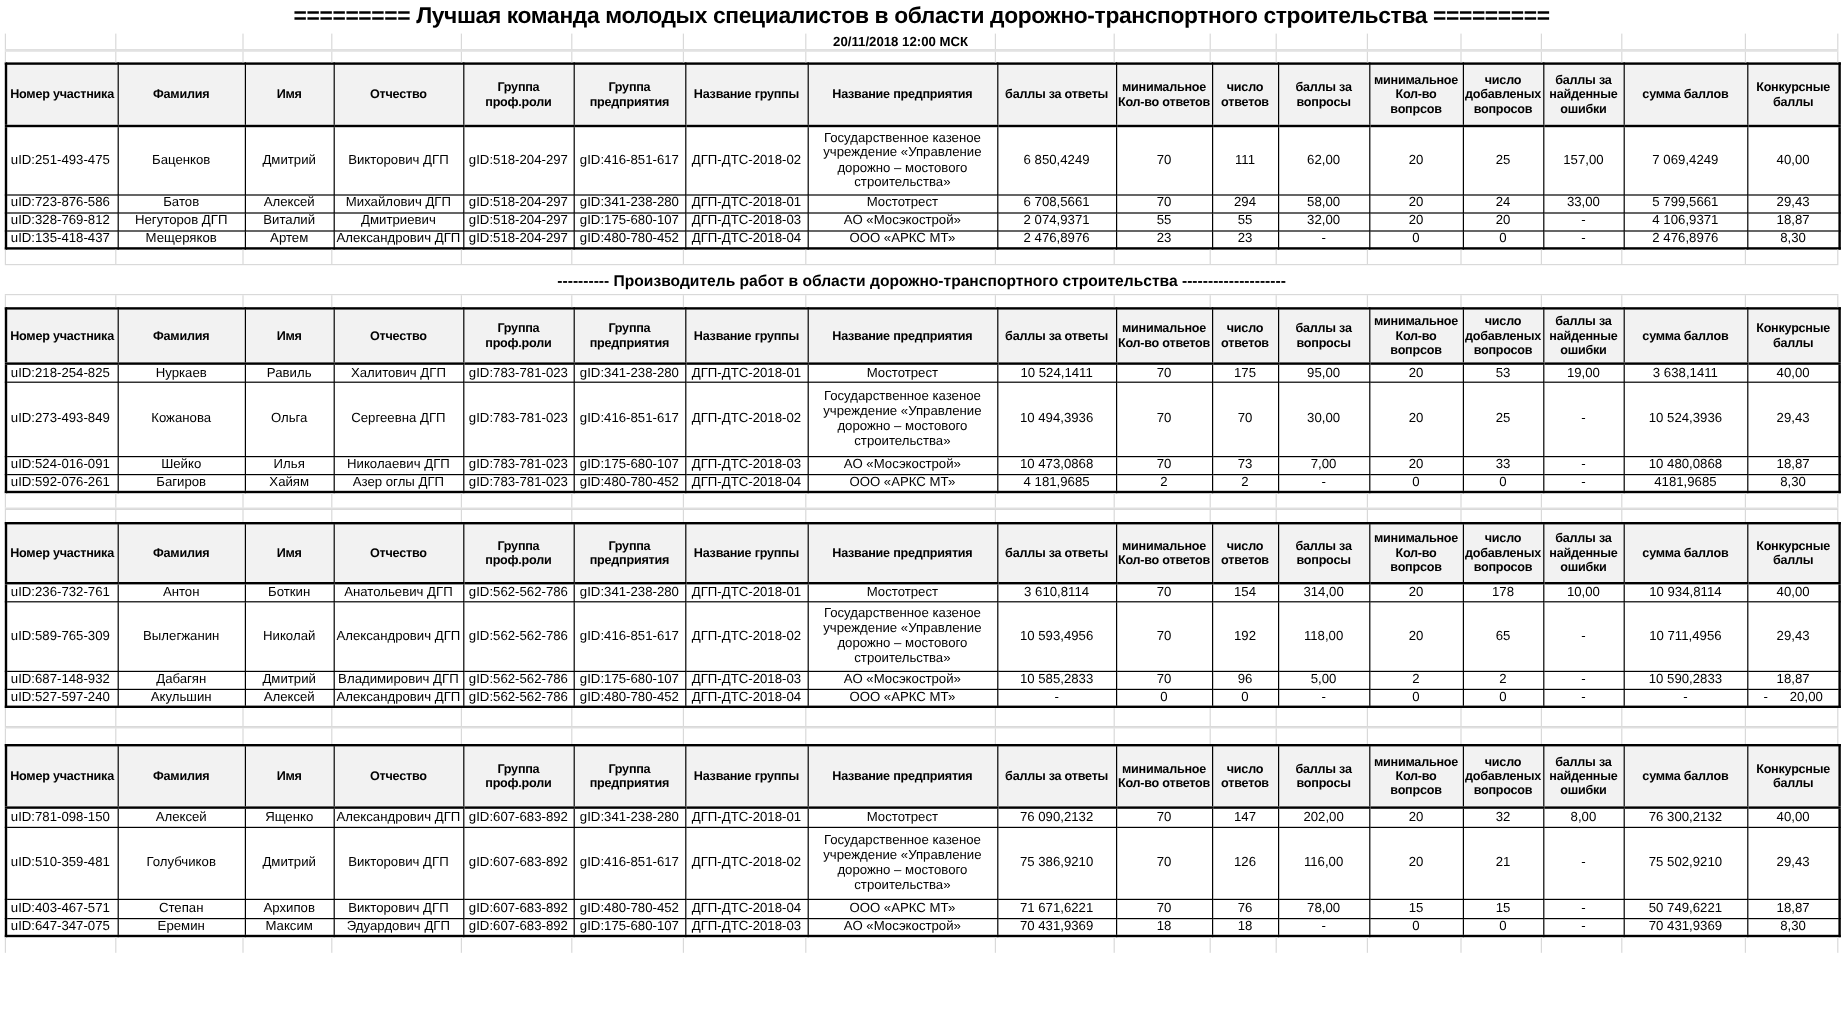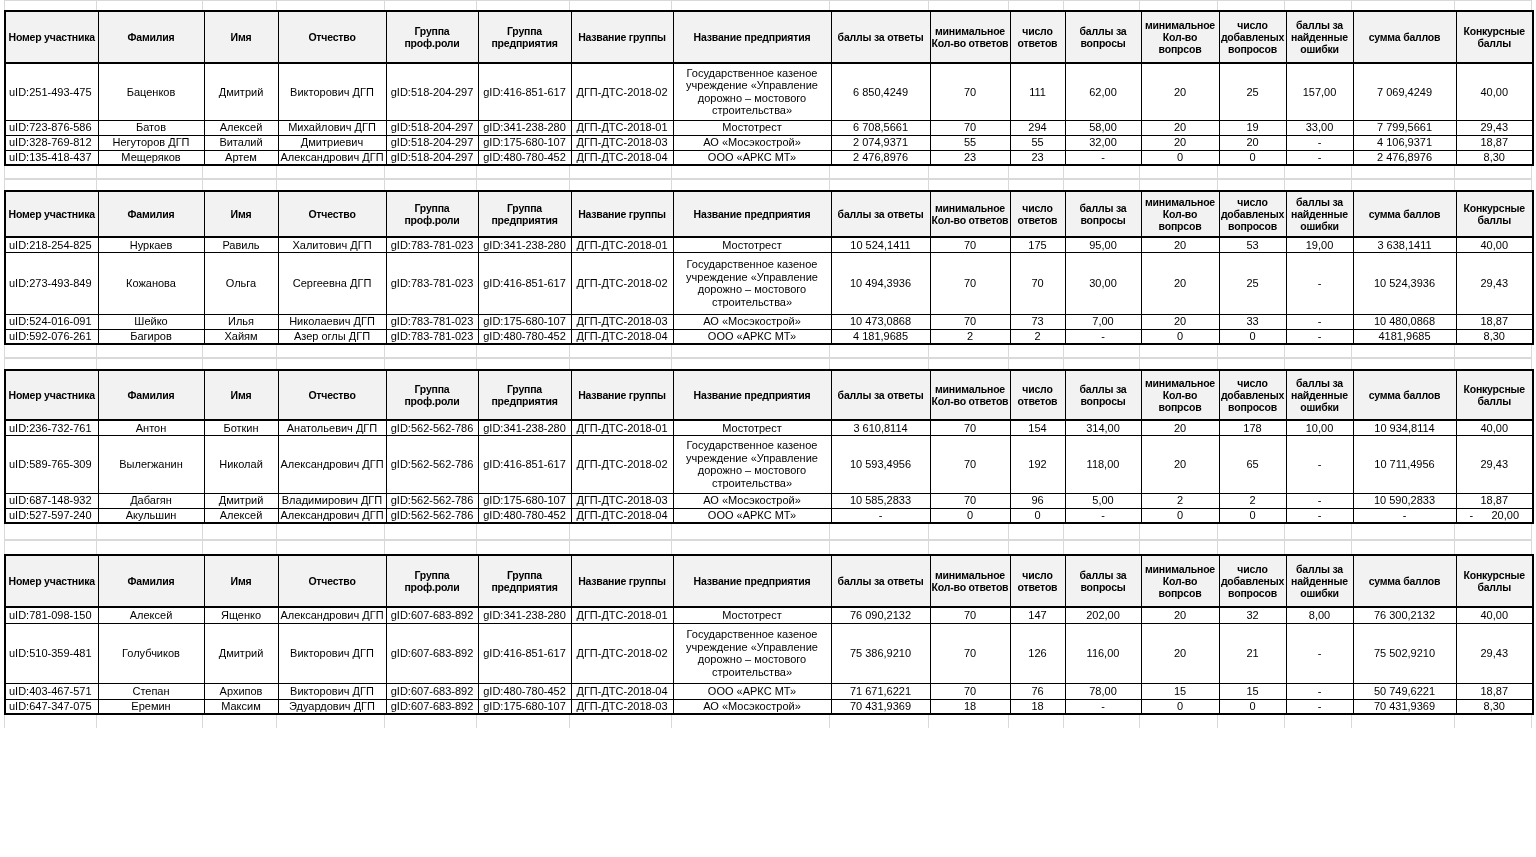--- a/index.html
+++ b/index.html
@@ -24,21 +24,43 @@
   thead th{border-bottom:2px solid #000;}
   td{font-size:11px;line-height:12.5px;text-align:center;vertical-align:middle;padding:0 1px;}
   td.ta-l{text-align:left;padding-left:3px;}
   td.enterprise{padding:0 6px;}
 </style>
 </head>
 <body>
 
 <div class="sheet">
 
-
+  <div class="title-row">========= Лучшая команда молодых специалистов в области дорожно-транспортного строительства =========</div>
+
+  <div class="gridstrip bb" id="date-strip" style="height:14px">
+      <div class="seg" style="width: 93px;"></div>
+      <div class="seg" style="width: 106px;"></div>
+      <div class="seg" style="width: 74px;"></div>
+      <div class="seg" style="width: 108px;"></div>
+      <div class="seg" style="width: 92px;"></div>
+      <div class="seg" style="width: 93px;"></div>
+      <div class="seg" style="width: 102px;"></div>
+      <div class="seg date-cell" style="width: 158px;">
+        <span>20/11/2018 12:00 МСК</span>
+      </div>
+      <div class="seg" style="width: 99px;"></div>
+      <div class="seg" style="width: 80px;"></div>
+      <div class="seg" style="width: 55px;"></div>
+      <div class="seg" style="width: 76px;"></div>
+      <div class="seg" style="width: 78px;"></div>
+      <div class="seg" style="width: 67px;"></div>
+      <div class="seg" style="width: 67px;"></div>
+      <div class="seg" style="width: 103px;"></div>
+      <div class="seg" style="width: 77px;"></div>
+    </div>
 
   <div class="gridstrip bt" style="height:10px">
       <div class="seg" style="width: 93px;"></div>
       <div class="seg" style="width: 106px;"></div>
       <div class="seg" style="width: 74px;"></div>
       <div class="seg" style="width: 108px;"></div>
       <div class="seg" style="width: 92px;"></div>
       <div class="seg" style="width: 93px;"></div>
       <div class="seg" style="width: 102px;"></div>
       <div class="seg" style="width: 158px;"></div>
@@ -120,23 +142,23 @@
           <td>Михайлович ДГП</td>
           <td>gID:518-204-297</td>
           <td>gID:341-238-280</td>
           <td>ДГП-ДТС-2018-01</td>
           <td class="enterprise">Мостотрест</td>
           <td>6 708,5661</td>
           <td>70</td>
           <td>294</td>
           <td>58,00</td>
           <td>20</td>
-          <td>19</td>
+          <td>24</td>
           <td>33,00</td>
-          <td>7 799,5661</td>
+          <td>5 799,5661</td>
           <td>29,43</td>
         </tr>
         <tr style="height: 15px;">
           <td class="ta-l">uID:328-769-812</td>
           <td>Негуторов ДГП</td>
           <td>Виталий</td>
           <td>Дмитриевич</td>
           <td>gID:518-204-297</td>
           <td>gID:175-680-107</td>
           <td>ДГП-ДТС-2018-03</td>
@@ -185,20 +207,21 @@
       <div class="seg" style="width: 99px;"></div>
       <div class="seg" style="width: 80px;"></div>
       <div class="seg" style="width: 55px;"></div>
       <div class="seg" style="width: 76px;"></div>
       <div class="seg" style="width: 78px;"></div>
       <div class="seg" style="width: 67px;"></div>
       <div class="seg" style="width: 67px;"></div>
       <div class="seg" style="width: 103px;"></div>
       <div class="seg" style="width: 77px;"></div>
     </div>
+  <div class="section-title" style="height:24px">---------- Производитель работ в области дорожно-транспортного строительства --------------------</div>
   <div class="gridstrip bt" style="height:11px">
       <div class="seg" style="width: 93px;"></div>
       <div class="seg" style="width: 106px;"></div>
       <div class="seg" style="width: 74px;"></div>
       <div class="seg" style="width: 108px;"></div>
       <div class="seg" style="width: 92px;"></div>
       <div class="seg" style="width: 93px;"></div>
       <div class="seg" style="width: 102px;"></div>
       <div class="seg" style="width: 158px;"></div>
       <div class="seg" style="width: 99px;"></div>

